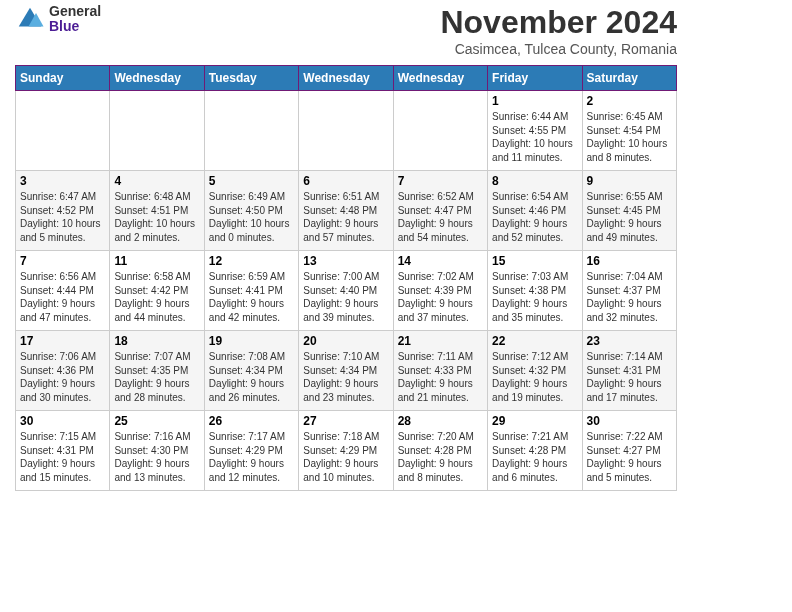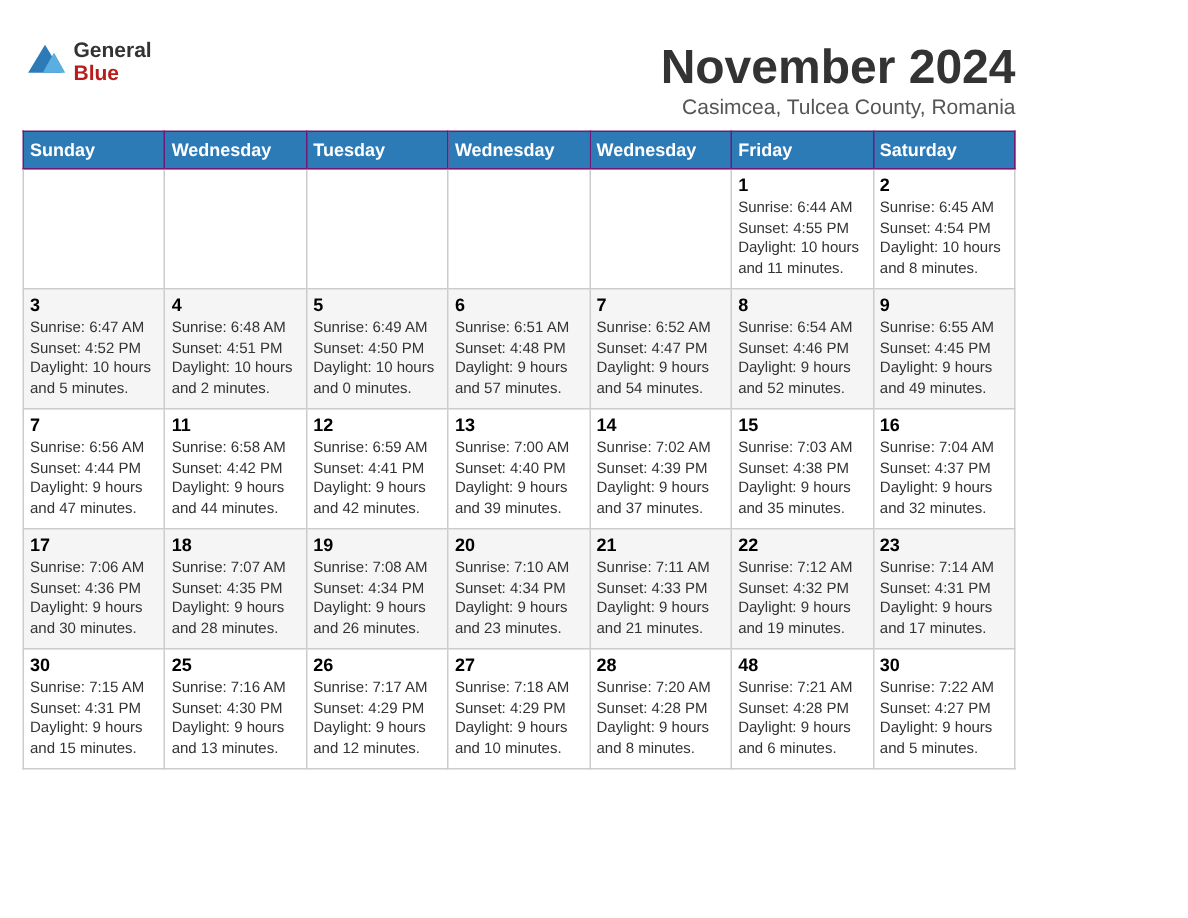--- a/index.html
+++ b/index.html
@@ -6,21 +6,21 @@
     body {
       font-family: Arial, sans-serif;
       background: #fff;
       width: 792px;
       height: 612px;
       overflow: hidden;
     }
     .page {
       width: 692px;
       height: 612px;
-      padding: 26px 15px;
+      padding: 4px 15px;
     }
     .header {
       display: flex;
       align-items: flex-start;
       justify-content: space-between;
       margin-bottom: 8px;
     }
     .logo {
       display: flex;
       align-items: center;
@@ -32,21 +32,21 @@
       line-height: 1.1;
     }
     .logo-general {
       font-size: 14px;
       font-weight: bold;
       color: #333;
     }
     .logo-blue {
       font-size: 14px;
       font-weight: bold;
-      color: #b91c1c;
+      color: #4c1d95;
     }
     .logo-icon {
       width: 30px;
       height: 30px;
     }
     .title-block {
       text-align: right;
       margin-left: 28px;
     }
     .month-title {
@@ -252,21 +252,21 @@
           </td>
           <td>
             <span class="day-number">27</span>
             <div class="day-info">Sunrise: 7:18 AM<br>Sunset: 4:29 PM<br>Daylight: 9 hours and 10 minutes.</div>
           </td>
           <td>
             <span class="day-number">28</span>
             <div class="day-info">Sunrise: 7:20 AM<br>Sunset: 4:28 PM<br>Daylight: 9 hours and 8 minutes.</div>
           </td>
           <td>
-            <span class="day-number">48</span>
+            <span class="day-number">29</span>
             <div class="day-info">Sunrise: 7:21 AM<br>Sunset: 4:28 PM<br>Daylight: 9 hours and 6 minutes.</div>
           </td>
           <td>
             <span class="day-number">30</span>
             <div class="day-info">Sunrise: 7:22 AM<br>Sunset: 4:27 PM<br>Daylight: 9 hours and 5 minutes.</div>
           </td>
         </tr>
       </tbody>
   </table>
 </div>

